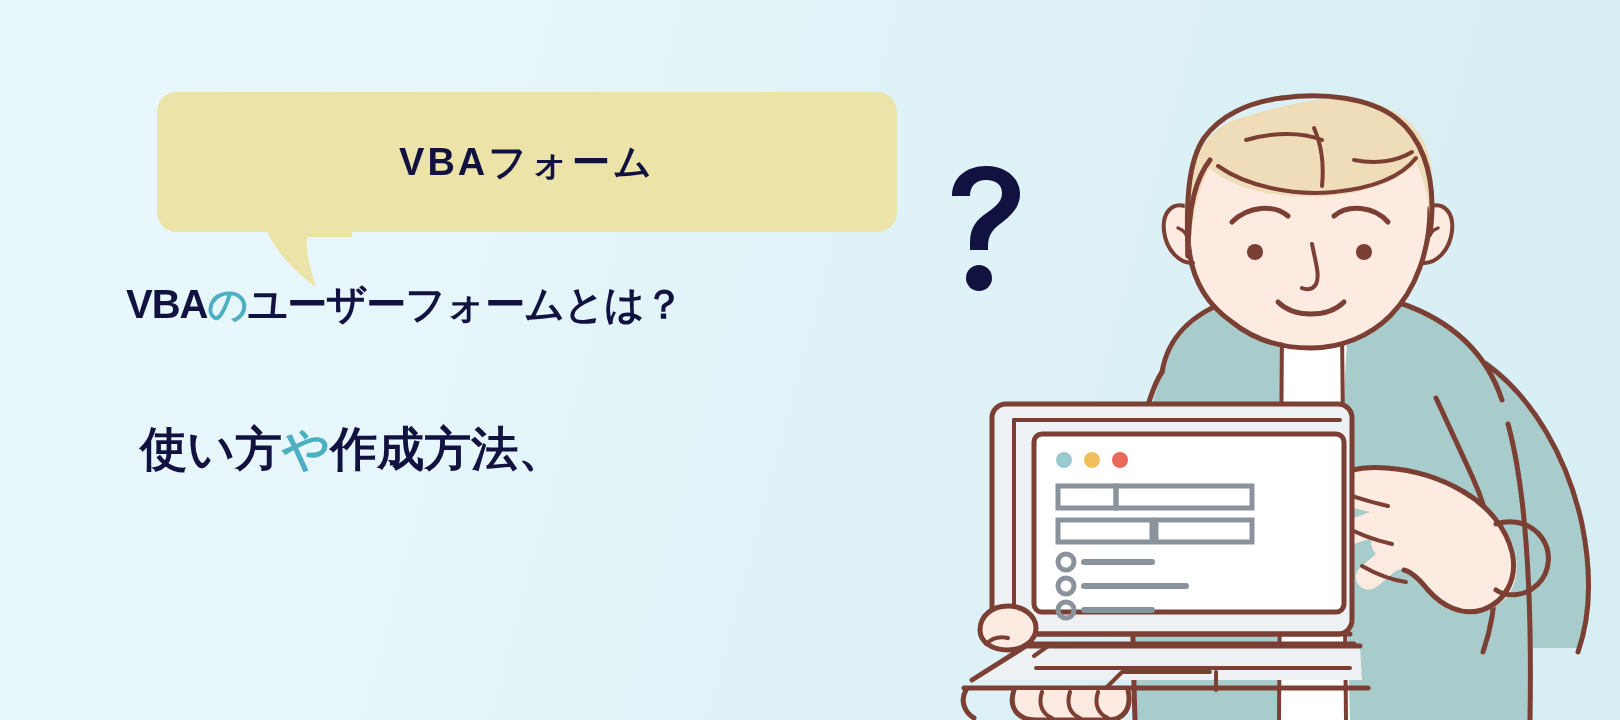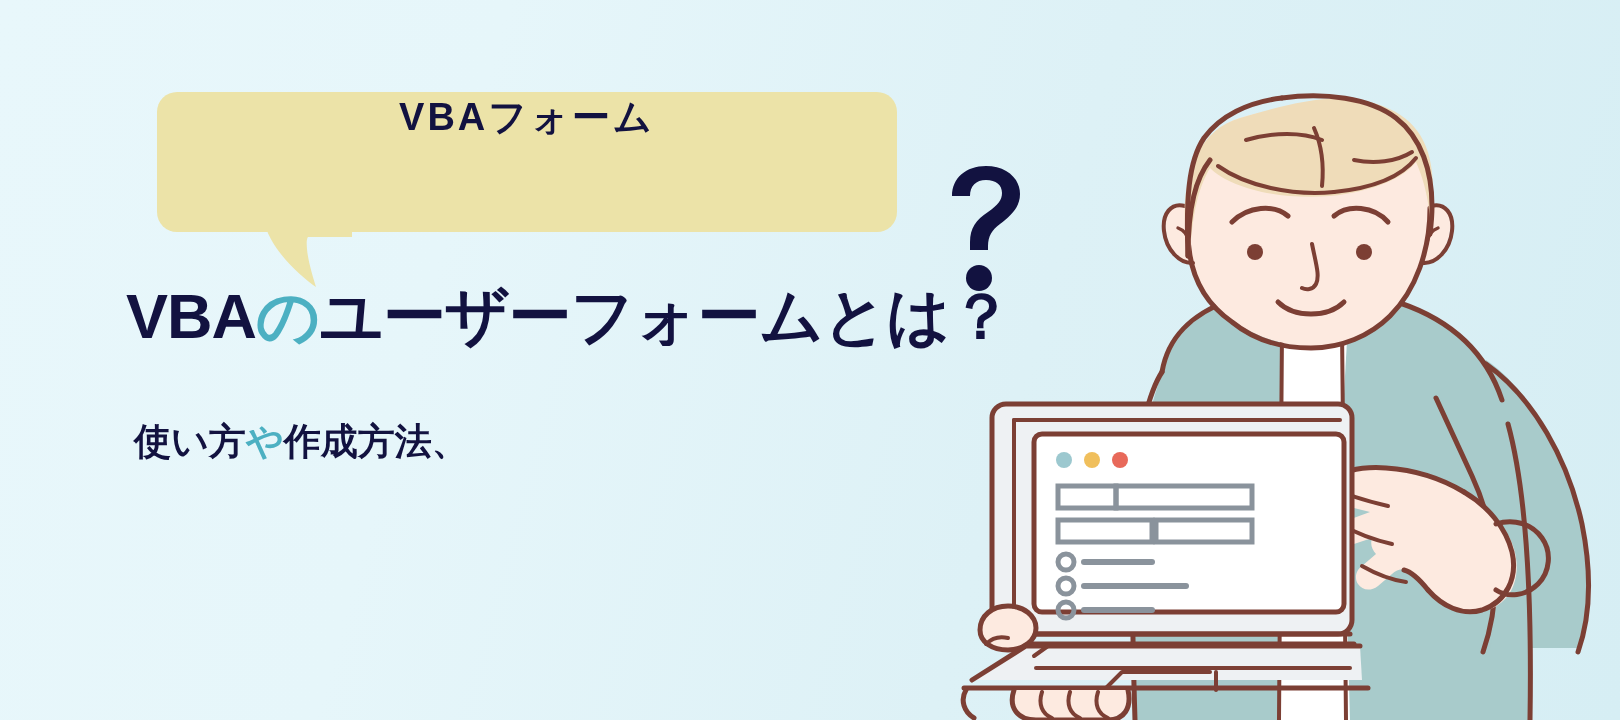--- a/index.html
+++ b/index.html
@@ -15,53 +15,53 @@
     overflow:hidden;
   }
 
   
   #bubble {
     position:absolute;
     left:157px; top:92px;
     width:740px; height:140px;
     background:#ece3a8;
     border-radius:20px;
-    display:flex; justify-content:center;
+    display:flex; align-items:center; justify-content:center;
   }
   #bubble-tail {
     position:absolute;
     left:264px; top:225px;
     width:90px; height:70px;
     overflow:hidden;
   }
   #bubble-tail svg { display:block; }
   #bubble-label {
     font-size:38px;
     font-weight:700;
     color:#121240;
     letter-spacing:3px;
   }
 
   
   #title {
     position:absolute;
     left:126px; top:282px;
-    font-size:63px;
+    font-size:40px;
     font-weight:700;
     color:#121240;
     letter-spacing:-1px;
     white-space:nowrap;
     line-height:1.1;
   }
   #title .accent { color:#4cb0c2; }
 
   #subtitle {
     position:absolute;
-    left:134px; top:415px;
-    font-size:37px;
+    left:140px; top:415px;
+    font-size:47px;
     font-weight:700;
     color:#121240;
     line-height:1.45;
     letter-spacing:0px;
     white-space:nowrap;
   }
   #subtitle .accent { color:#4cb0c2; }
   #subtitle .line { display:block; }
 
   

